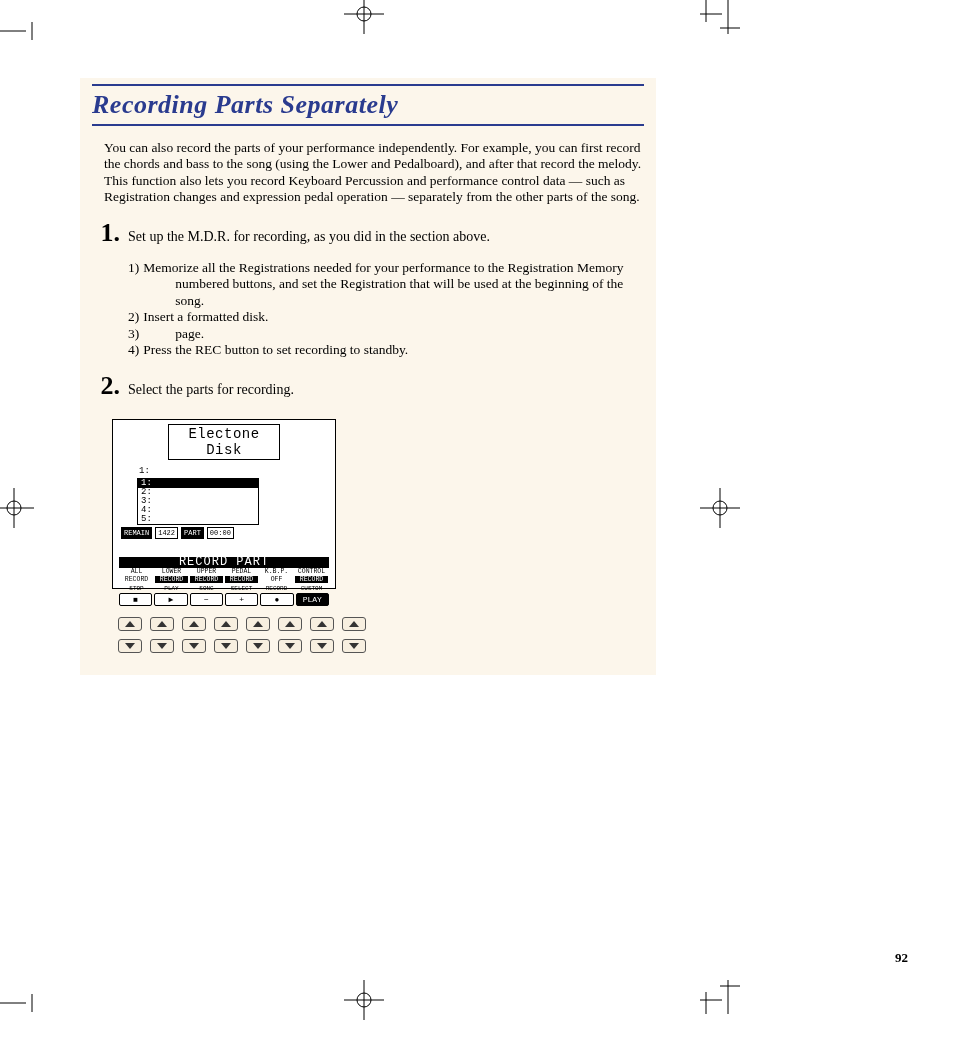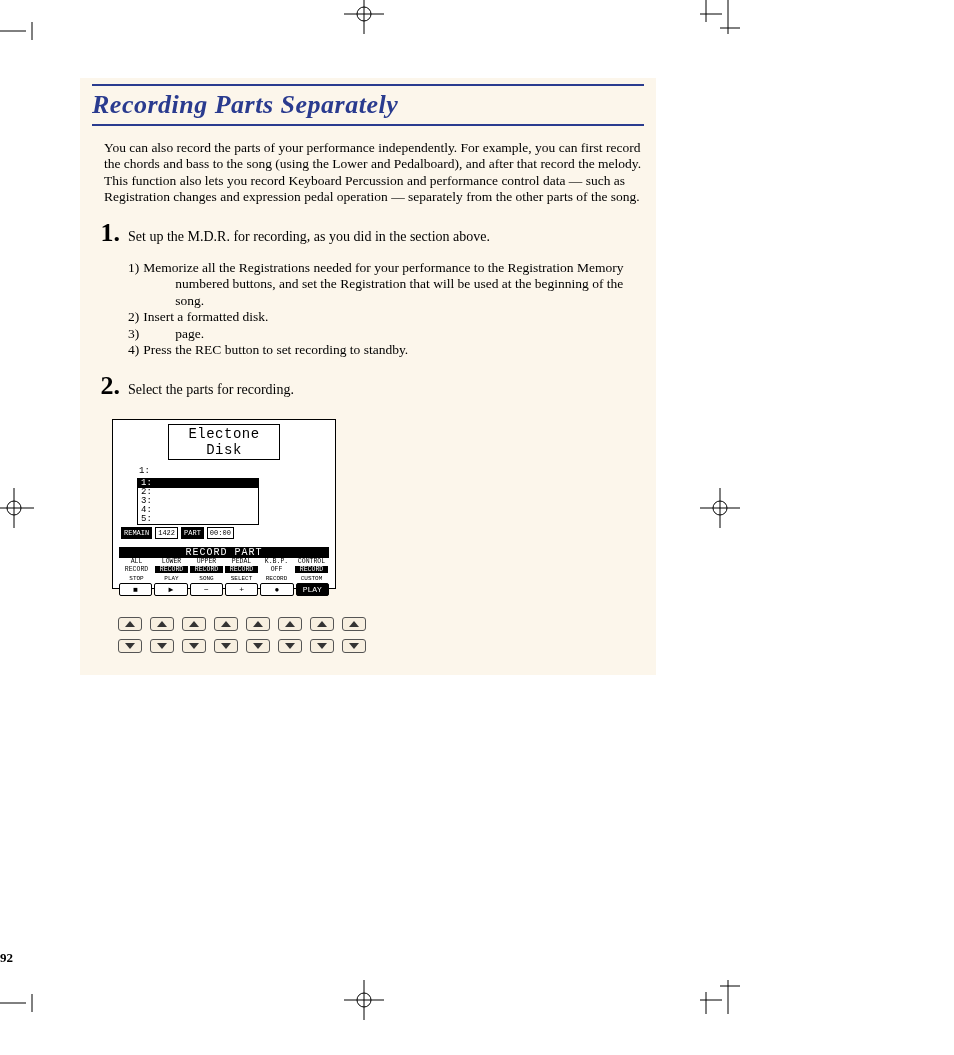--- a/index.html
+++ b/index.html
@@ -155,25 +155,25 @@
   .lcd-status .cell {
     border: 1px solid #000;
     padding: 0 2px;
     height: 10px;
     line-height: 10px;
     font-size: 7px;
   }
   .lcd-status .inv { background:#000; color:#fff; }
 
   .lcd-band {
-    margin-top: 8px;
+    margin-top: 18px;
     background: #000;
     color: #fff;
     text-align: center;
-    font-size: 10px;
+    font-size: 12px;
     letter-spacing: 1px;
     height: 11px; line-height: 11px;
   }
 
   .lcd-parts {
     display: grid;
     grid-template-columns: repeat(6, 1fr);
     font-size: 6.5px;
     text-align: center;
     margin-top: 1px;
@@ -232,21 +232,21 @@
     background: #f7efe0;
     display:flex; align-items:center; justify-content:center;
   }
   .hw-btn svg { display:block; }
 
   
   .page-num {
     position: absolute;
     left: 0; width: 908px;
     top: 950px;
-    text-align: left;
+    text-align: right;
     font-weight: bold;
     font-size: 13px;
     font-family: Georgia, serif;
   }
 </style>
 </head>
 <body>
 
 <svg class="crop tl" width="40" height="18">
   <line x1="0" y1="9" x2="26" y2="9"></line>

